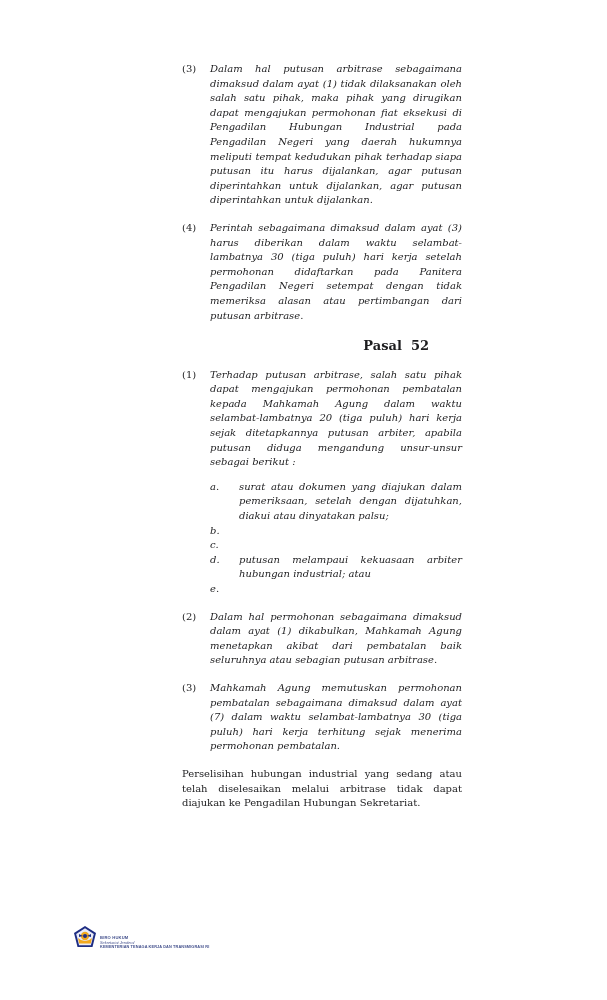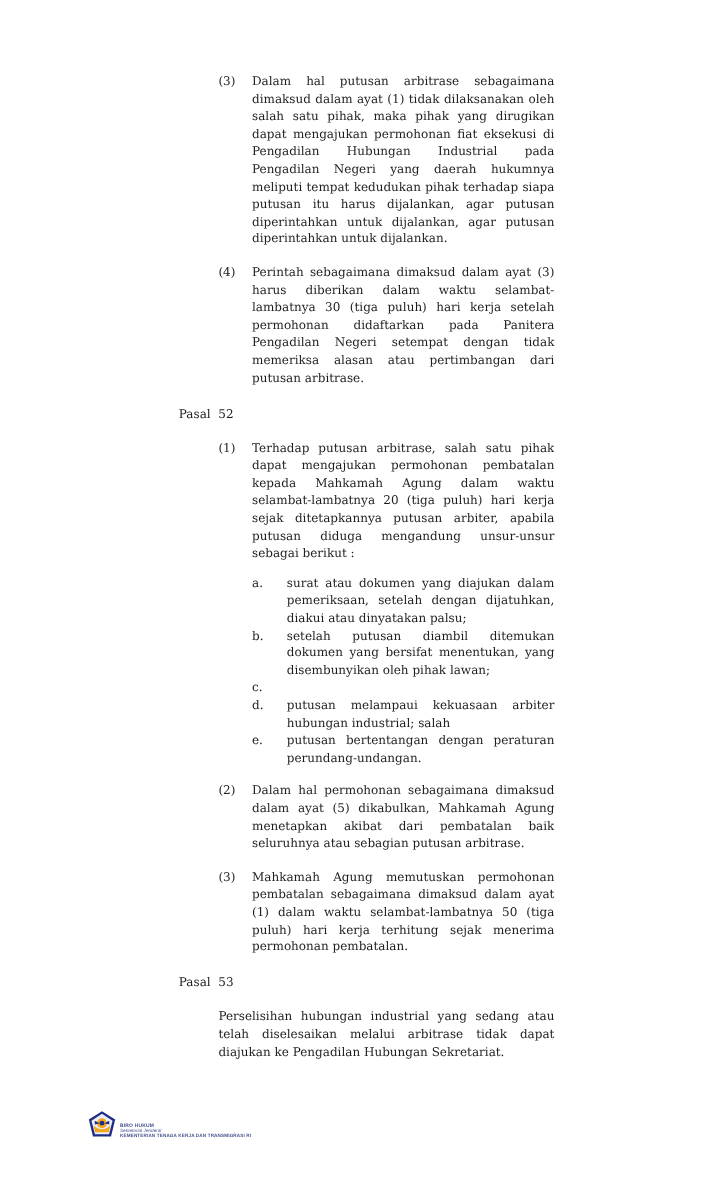--- a/index.html
+++ b/index.html
@@ -16,30 +16,30 @@
     position: absolute;
     left: 182px;
     top: 62px;
     width: 280px;
     font-size: 10px;
     line-height: 14.6px;
     text-align: justify;
   }
   .num-para { display: flex; margin: 0 0 13px 0; }
   .num-para .num { flex: none; width: 28px; }
-  .num-para .body { flex: 1; min-width: 0; }
+  .num-para .body { flex: 1; min-width: 0; font-style: italic; }
   .num-para p { margin: 0; text-align: justify; }
   .sublist { margin-top: 10px; }
   .sub-item { display: flex; }
   .sub-item .letter { flex: none; width: 29px; }
   .sub-item p { margin: 0; flex: 1; text-align: justify; }
   .pasal-heading {
-    font-size: 10px;
-    font-weight: normal;
-    text-align: left;
+    font-size: 13px;
+    font-weight: bold;
+    text-align: right;
     white-space: pre;
     margin: 15px 0 14px 0;
     position: relative;
     right: 33px;
   }
   .pasal-heading.first { margin-top: 16px; }
   .plain-para { margin: 0; text-align: justify; }
   .footer {
     position: absolute;
     left: 73px;
@@ -86,52 +86,49 @@
     <span class="num">(1)</span>
     <div class="body">
       <p>Terhadap putusan arbitrase, salah satu pihak dapat mengajukan permohonan pembatalan kepada Mahkamah Agung dalam waktu selambat-lambatnya 20 (tiga puluh) hari kerja sejak ditetapkannya putusan arbiter, apabila putusan diduga mengandung unsur-unsur sebagai berikut :</p>
       <div class="sublist">
         <div class="sub-item">
           <span class="letter">a.</span>
           <p>surat atau dokumen yang diajukan dalam pemeriksaan, setelah dengan dijatuhkan, diakui atau dinyatakan palsu;</p>
         </div>
         <div class="sub-item">
           <span class="letter">b.</span>
-          <p>setelah putusan diambil ditemukan dokumen yang bersifat menentukan, yang disembunyikan oleh pihak lawan;</p>
         </div>
         <div class="sub-item">
           <span class="letter">c.</span>
         </div>
         <div class="sub-item">
           <span class="letter">d.</span>
-          <p>putusan melampaui kekuasaan arbiter hubungan industrial; salah</p>
+          <p>putusan melampaui kekuasaan arbiter hubungan industrial; atau</p>
         </div>
         <div class="sub-item">
           <span class="letter">e.</span>
-          <p>putusan bertentangan dengan peraturan perundang-undangan.</p>
         </div>
       </div>
     </div>
   </div>
 
   <div class="num-para" style="margin-top:13px;">
     <span class="num">(2)</span>
     <div class="body">
-      <p>Dalam hal permohonan sebagaimana dimaksud dalam ayat (5) dikabulkan, Mahkamah Agung menetapkan akibat dari pembatalan baik seluruhnya atau sebagian putusan arbitrase.</p>
+      <p>Dalam hal permohonan sebagaimana dimaksud dalam ayat (1) dikabulkan, Mahkamah Agung menetapkan akibat dari pembatalan baik seluruhnya atau sebagian putusan arbitrase.</p>
     </div>
   </div>
 
   <div class="num-para">
     <span class="num">(3)</span>
     <div class="body">
-      <p>Mahkamah Agung memutuskan permohonan pembatalan sebagaimana dimaksud dalam ayat (1) dalam waktu selambat-lambatnya 50 (tiga puluh) hari kerja terhitung sejak menerima permohonan pembatalan.</p>
+      <p>Mahkamah Agung memutuskan permohonan pembatalan sebagaimana dimaksud dalam ayat (7) dalam waktu selambat-lambatnya 30 (tiga puluh) hari kerja terhitung sejak menerima permohonan pembatalan.</p>
     </div>
   </div>
 
-  <h2 class="pasal-heading">Pasal  53</h2>
 
   <p class="plain-para">Perselisihan hubungan industrial yang sedang atau telah diselesaikan melalui arbitrase tidak dapat diajukan ke Pengadilan Hubungan Sekretariat.</p>
 
 </div>
 
 <div class="footer">
   <span class="footer-logo">
     <svg width="24" height="24" viewBox="0 0 24 24">
       <path d="M12 1 L23 8 L19.5 22 L4.5 22 L1 8 Z" fill="#1e2d83"></path>
       <path d="M12 3.2 L20.8 8.9 L17.9 20.2 L6.1 20.2 L3.2 8.9 Z" fill="#e9ebf7"></path>

